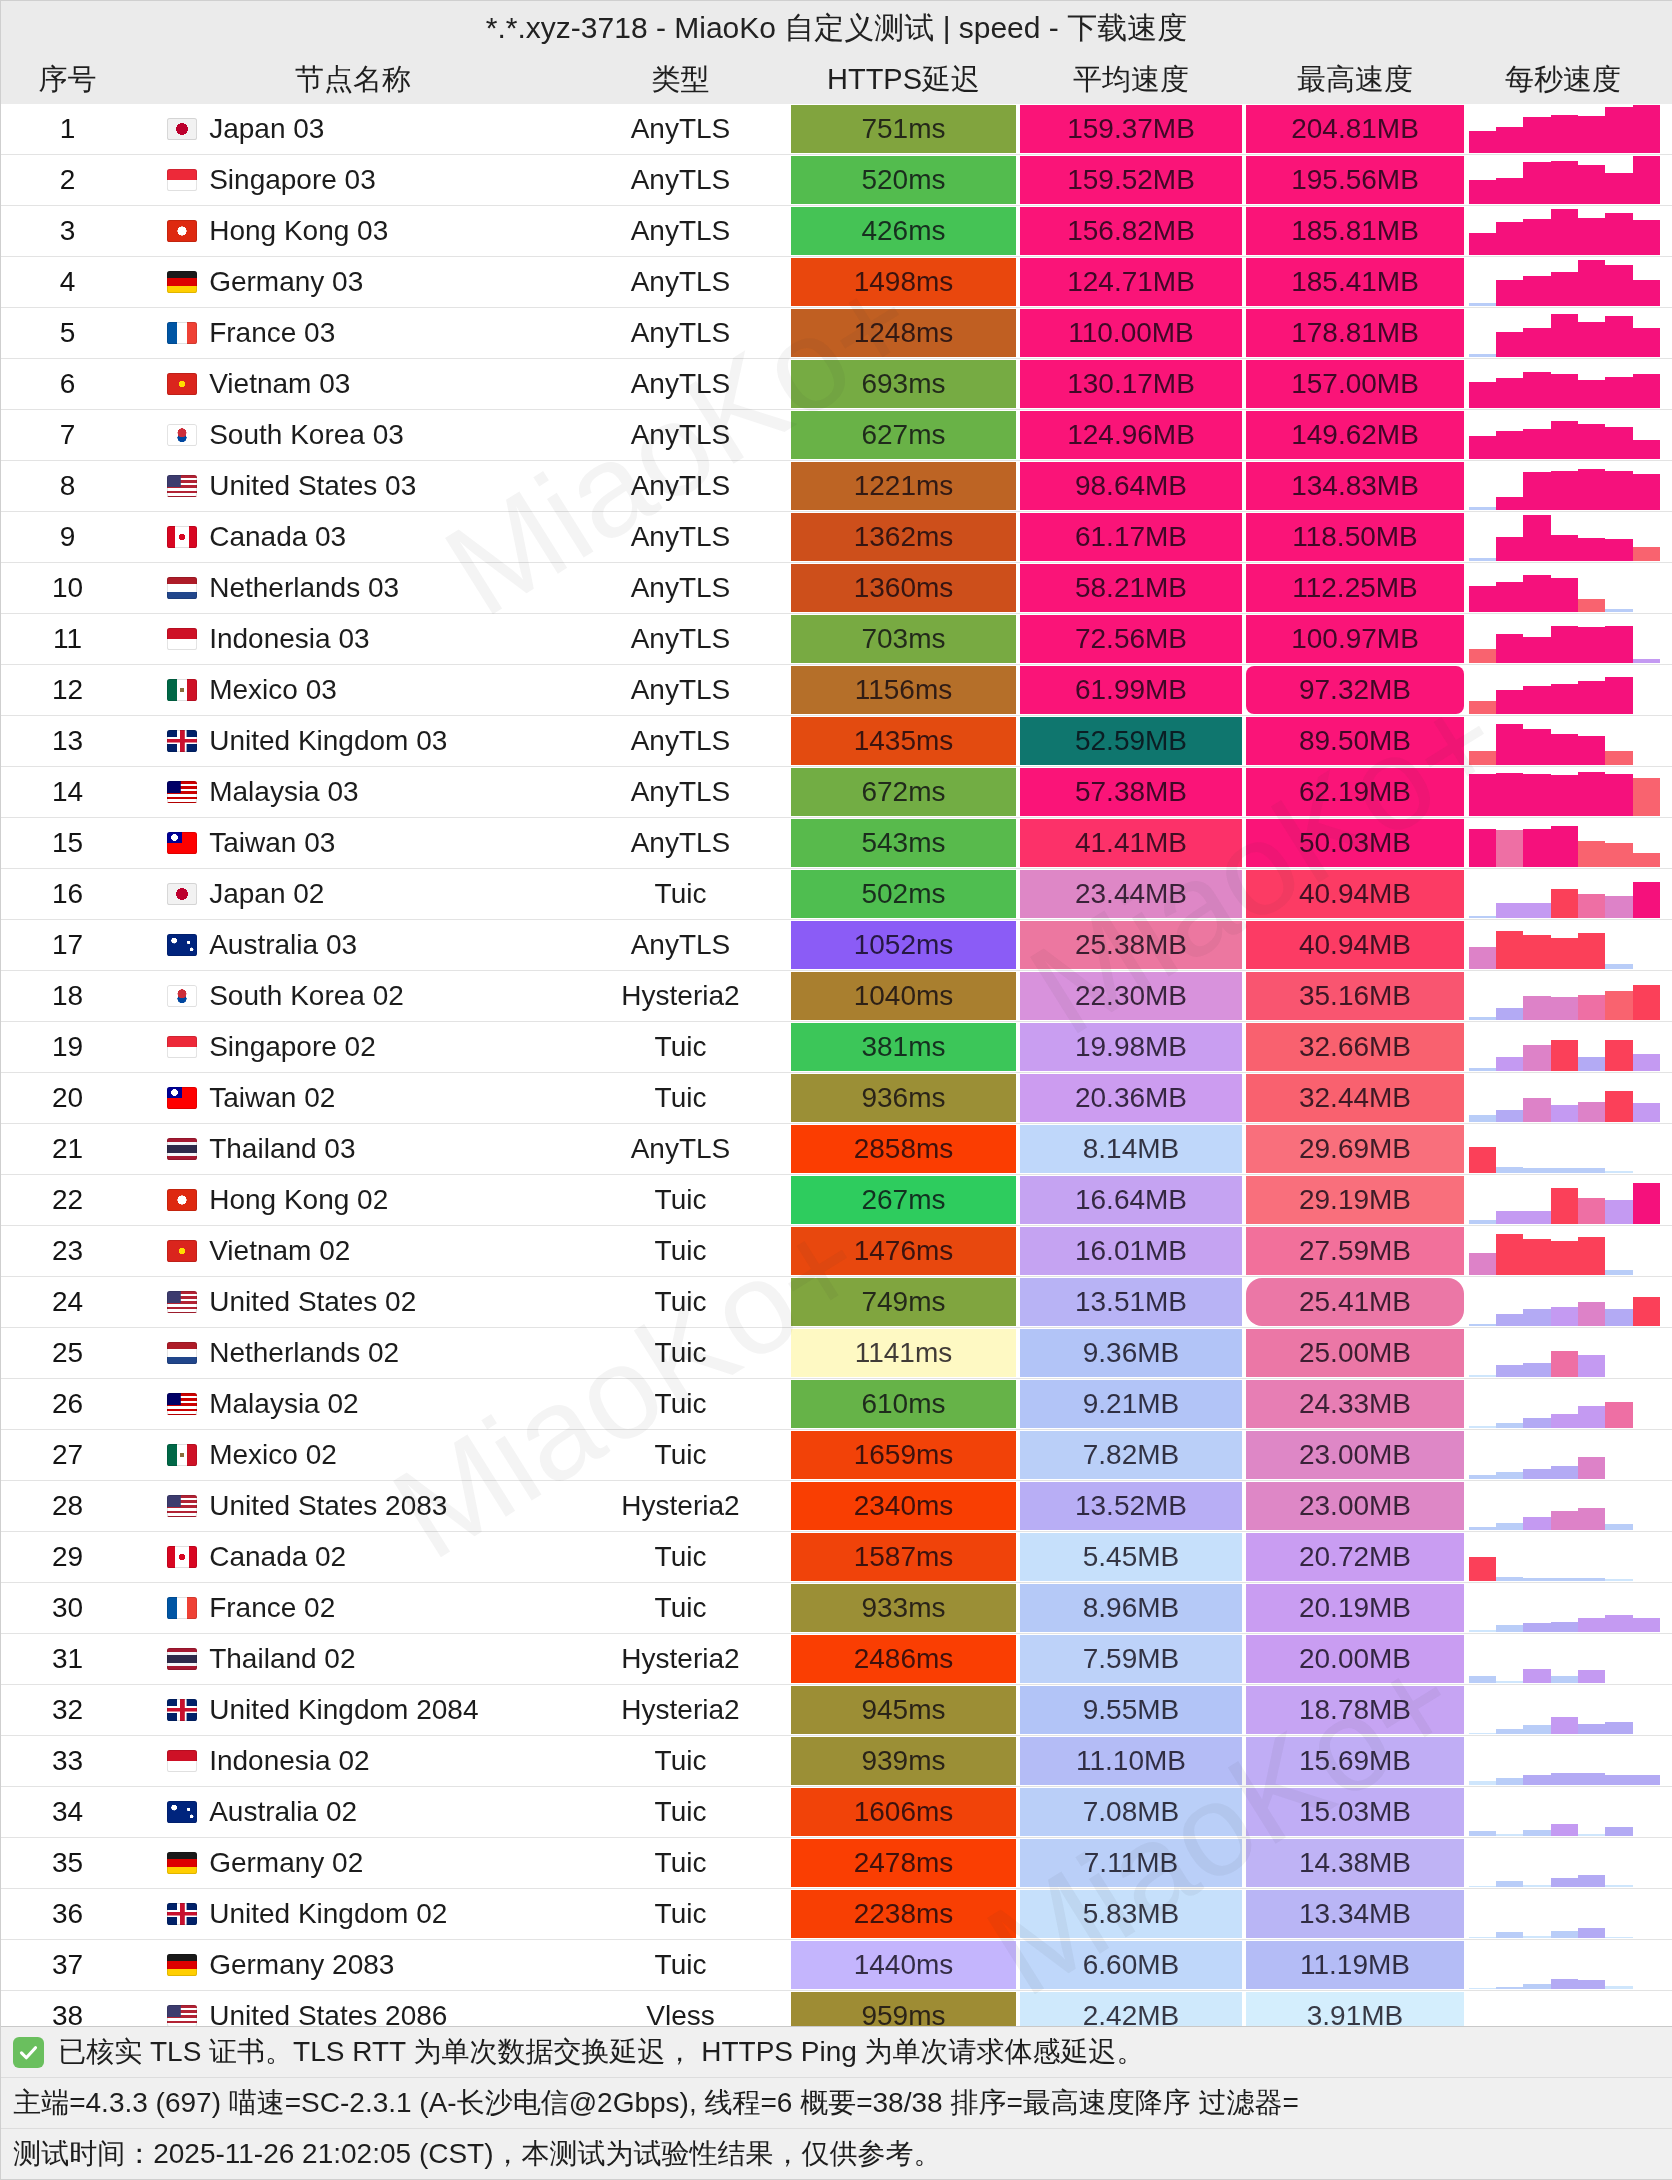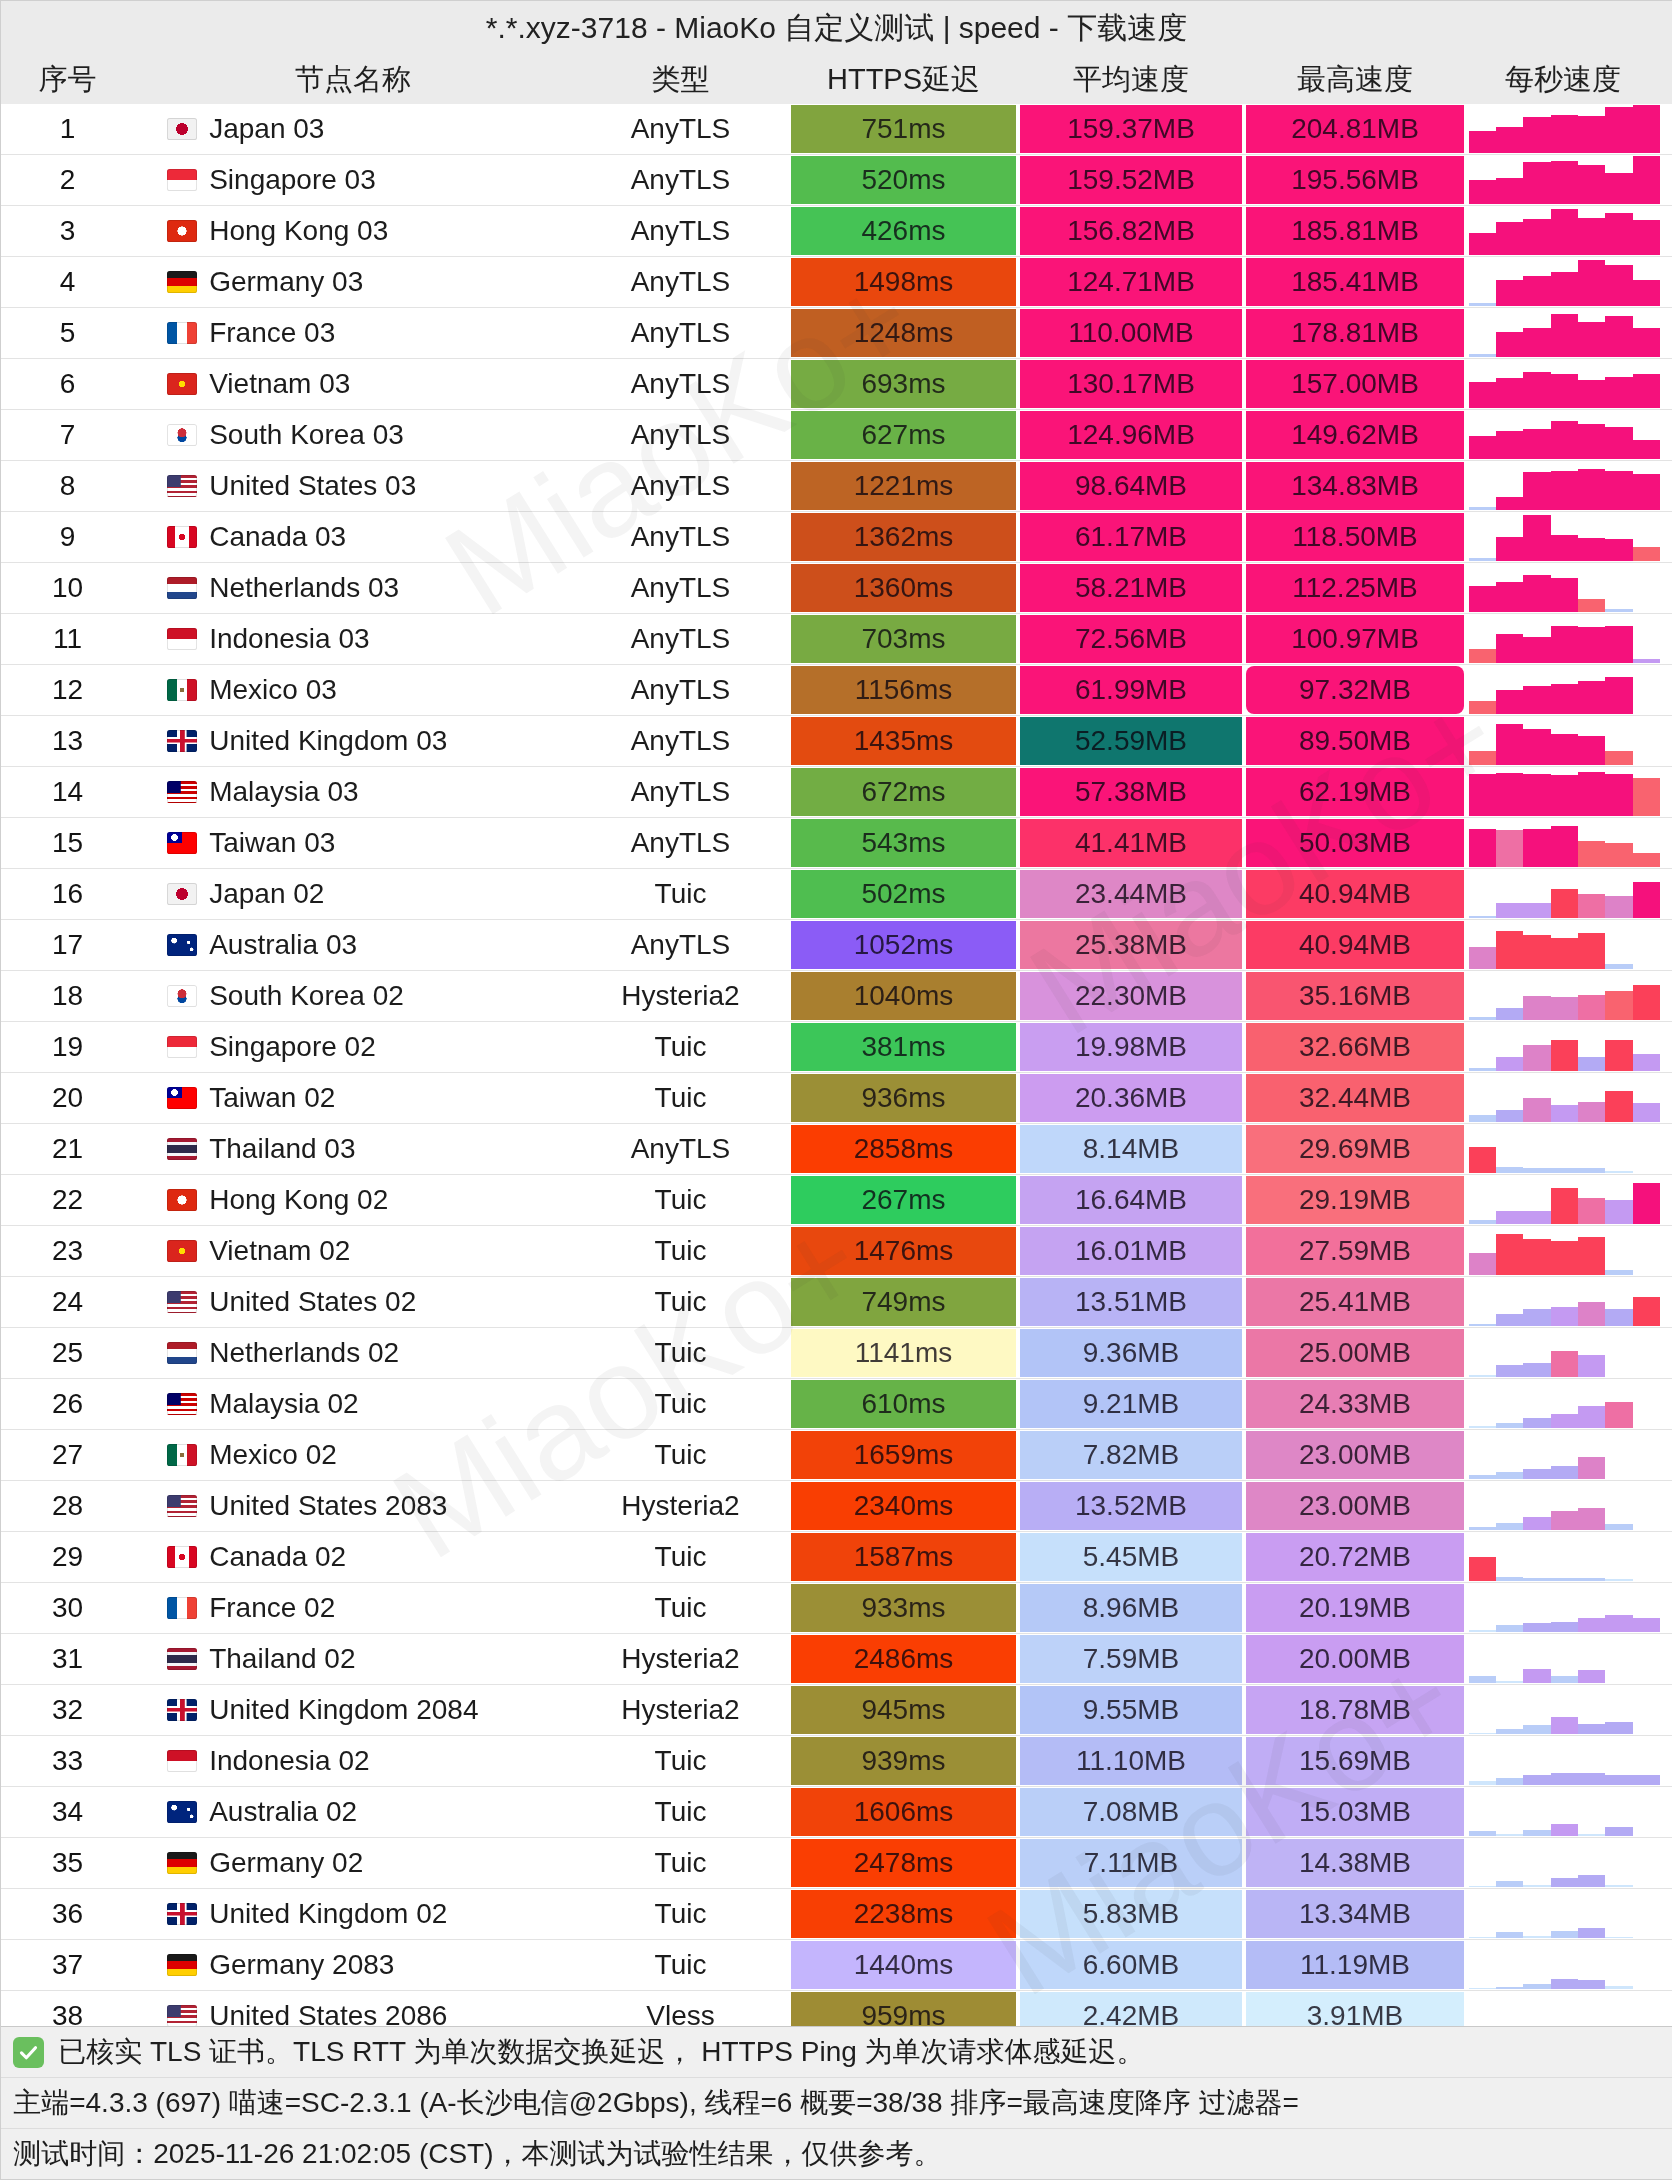--- a/index.html
+++ b/index.html
@@ -539,21 +539,21 @@
       </div>
       <div class="row">
         <div class="cell idx">24</div>
         <div class="cell name">
           <span class="flag flag-us"></span>
           <span>United States 02</span>
         </div>
         <div class="cell type">Tuic</div>
         <div class="cell pill" style="background: rgb(128, 165, 63);">749ms</div>
         <div class="cell pill" style="background: rgb(184, 179, 245);">13.51MB</div>
-        <div class="cell pill" style="background: rgb(235, 119, 166);">25.41MB</div>
+        <div class="cell pill" style="background: rgb(235, 119, 166); border-radius: 16px;">25.41MB</div>
         <div class="cell spark">
           <span class="bar" style="height: 5%; background: rgb(185, 205, 248);"></span>
           <span class="bar" style="height: 25%; background: rgb(179, 170, 244);"></span>
           <span class="bar" style="height: 35%; background: rgb(179, 170, 244);"></span>
           <span class="bar" style="height: 40%; background: rgb(196, 154, 242);"></span>
           <span class="bar" style="height: 50%; background: rgb(221, 130, 200);"></span>
           <span class="bar" style="height: 35%; background: rgb(179, 170, 244);"></span>
           <span class="bar" style="height: 60%; background: rgb(251, 64, 89);"></span>
         </div>
       </div>

